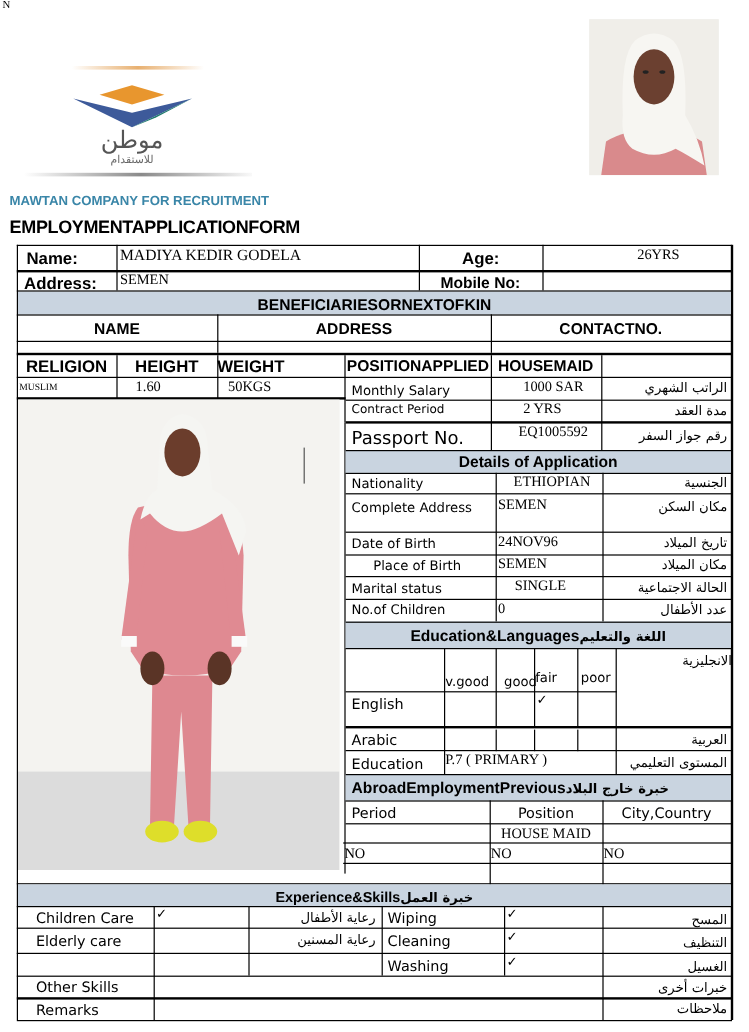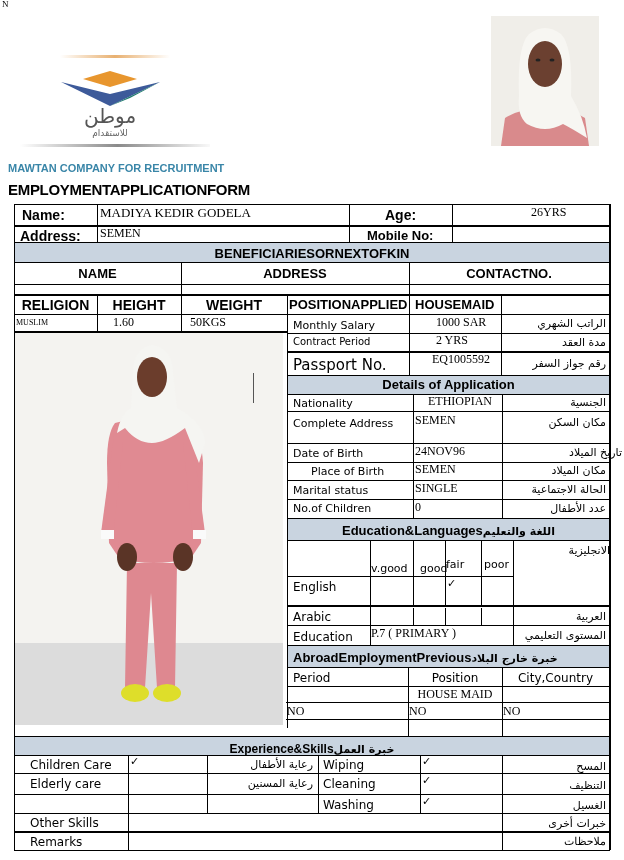--- a/index.html
+++ b/index.html
@@ -93,21 +93,21 @@
 <div class="hl2" style="left:14px;top:294px;width:596px;"></div>
 
 <div class="vl" style="left:97px;top:296px;height:36px;"></div>
 <div class="vl" style="left:181px;top:296px;height:36px;"></div>
 <div class="vl" style="left:287px;top:296px;height:56px;"></div>
 <div class="vl" style="left:409px;top:296px;height:80px;"></div>
 <div class="vl" style="left:501px;top:296px;height:80px;"></div>
 
 <div class="t bold" style="left:14px;width:83px;text-align:center;top:298px;font-size:14px;">RELIGION</div>
 <div class="t bold" style="left:97px;width:84px;text-align:center;top:298px;font-size:14px;">HEIGHT</div>
-<div class="t bold" style="left:181px;width:106px;text-align:center;top:298px;font-size:14px;">WEIGHT</div>
+<div class="t bold" style="left:181px;width:106px;text-align:left;top:298px;font-size:14px;">WEIGHT</div>
 <div class="t bold" style="left:289px;top:298px;font-size:13px;">POSITIONAPPLIED</div>
 <div class="t bold" style="left:415px;top:298px;font-size:13px;">HOUSEMAID</div>
 <div class="hl" style="left:14px;top:314px;width:596px;"></div>
 
 <div class="t serif" style="left:16px;top:319px;font-size:8px;">MUSLIM</div>
 <div class="t serif" style="left:113px;top:316px;font-size:12px;">1.60</div>
 <div class="t serif" style="left:190px;top:316px;font-size:12px;">50KGS</div>
 <div class="hl2" style="left:14px;top:331px;width:274px;"></div>
 
 <div class="abs" style="left:15px;top:333px;width:268px;height:392px;overflow:hidden;background:#f4f3f0;">
@@ -164,30 +164,30 @@
 <div class="ar" style="right:18px;top:397px;">الجنسية</div>
 <div class="hl" style="left:288px;top:411px;width:322px;"></div>
 
 <div class="t sans" style="left:293px;top:418px;font-size:11px;">Complete Address</div>
 <div class="t serif" style="left:415px;top:414px;font-size:12px;">SEMEN</div>
 <div class="ar" style="right:18px;top:417px;">مكان السكن</div>
 <div class="hl" style="left:288px;top:443px;width:322px;"></div>
 
 <div class="t sans" style="left:293px;top:448px;font-size:11px;">Date of Birth</div>
 <div class="t serif" style="left:415px;top:445px;font-size:12px;">24NOV96</div>
-<div class="ar" style="right:2px;top:447px;">تاريخ الميلاد</div>
+<div class="ar" style="right:18px;top:447px;">تاريخ الميلاد</div>
 <div class="hl" style="left:288px;top:462px;width:322px;"></div>
 
 <div class="t sans" style="left:311px;top:466px;font-size:11px;">Place of Birth</div>
 <div class="t serif" style="left:415px;top:463px;font-size:12px;">SEMEN</div>
 <div class="ar" style="right:18px;top:465px;">مكان الميلاد</div>
 <div class="hl" style="left:288px;top:480px;width:322px;"></div>
 
 <div class="t sans" style="left:293px;top:485px;font-size:11px;">Marital status</div>
-<div class="t serif" style="left:415px;top:482px;font-size:12px;">SINGLE</div>
+<div class="t serif" style="left:415px;top:482px;font-size:12px;padding-left:14px;">SINGLE</div>
 <div class="ar" style="right:18px;top:484px;">الحالة الاجتماعية</div>
 <div class="hl" style="left:288px;top:499px;width:322px;"></div>
 
 <div class="t sans" style="left:293px;top:503px;font-size:11px;">No.of Children</div>
 <div class="t serif" style="left:415px;top:501px;font-size:12px;">0</div>
 <div class="ar" style="right:18px;top:503px;">عدد الأطفال</div>
 
 <div class="band" style="left:288px;top:518px;width:321px;height:22px;"></div>
 <div class="hl" style="left:288px;top:518px;width:322px;"></div>
 <div class="hl" style="left:288px;top:540px;width:322px;"></div>

